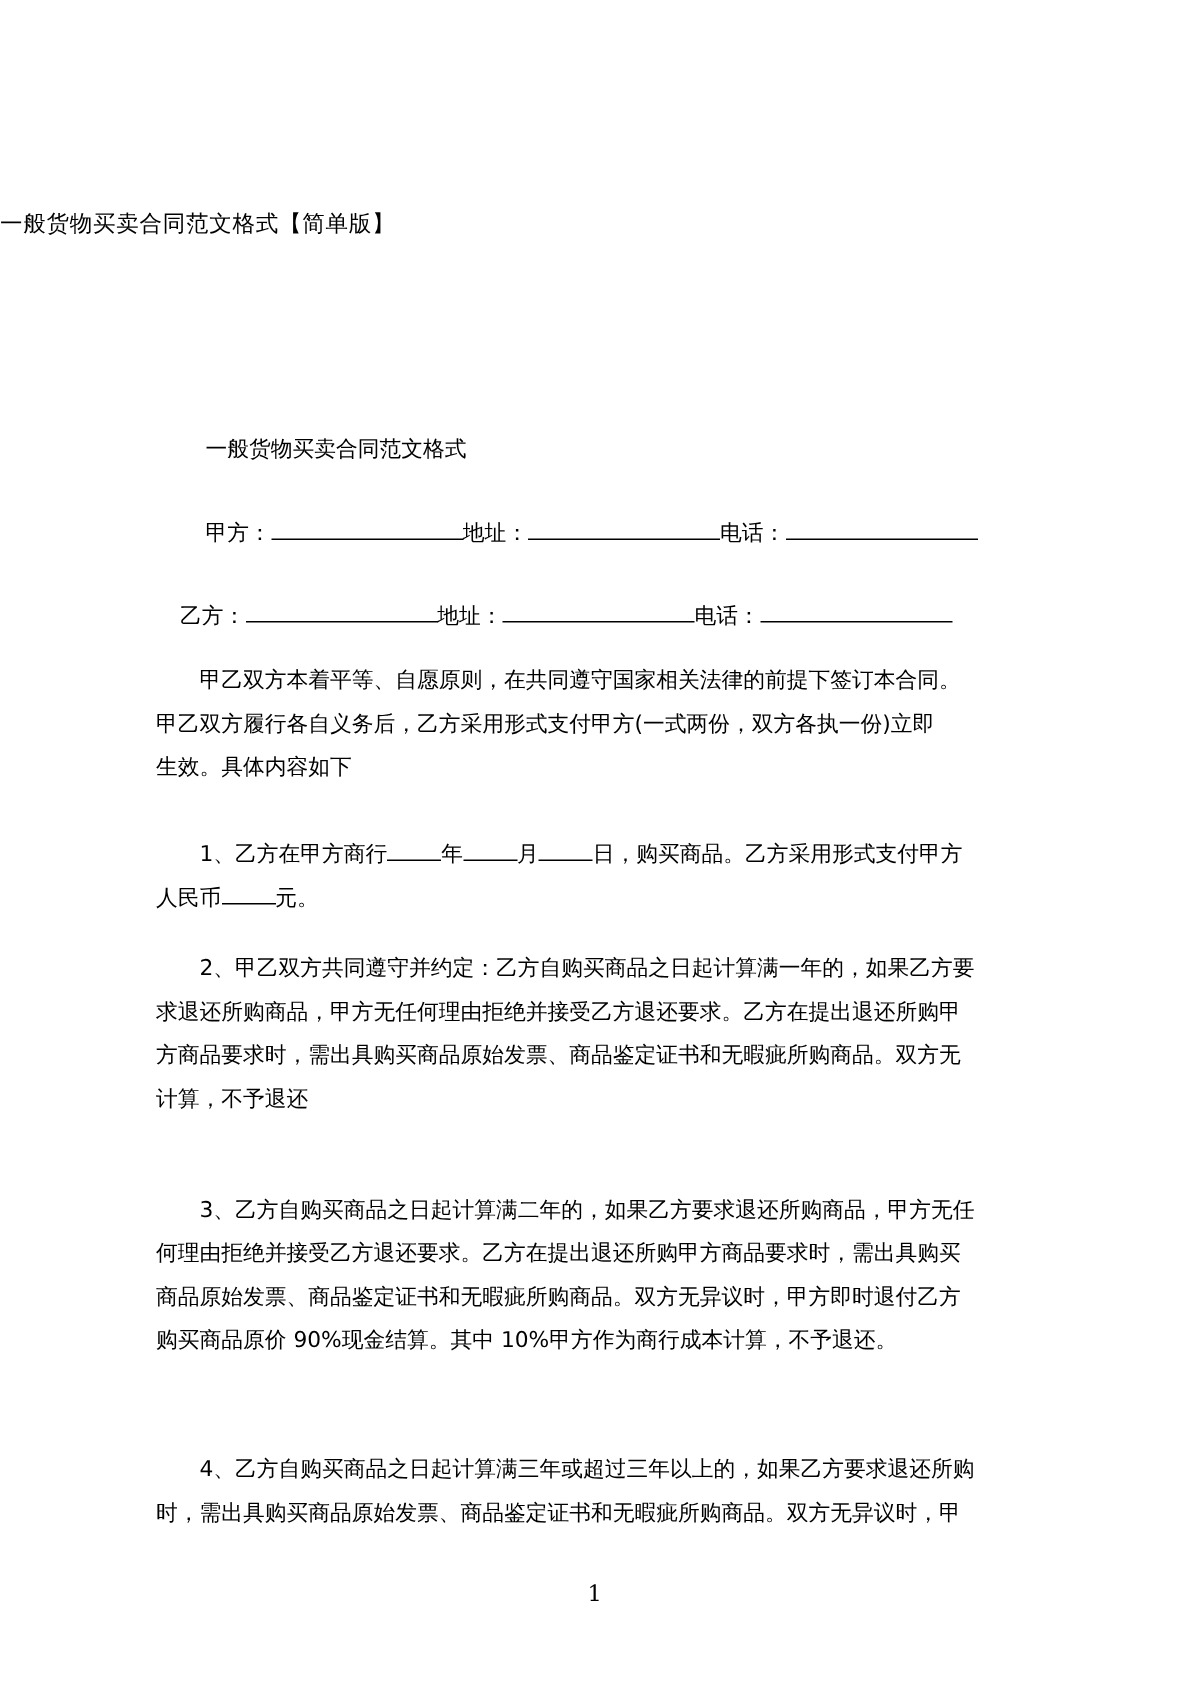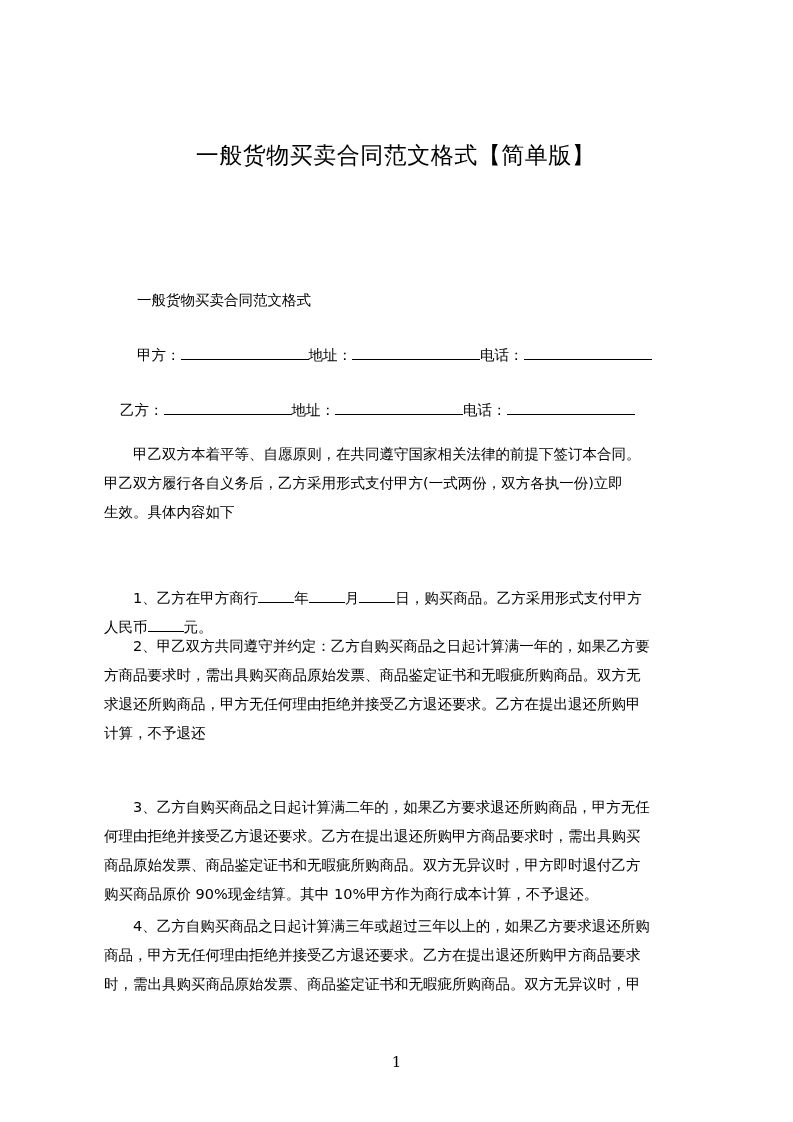--- a/index.html
+++ b/index.html
@@ -1,19 +1,19 @@
 <!DOCTYPE html>
 <html><head>
 <meta charset="utf-8">
 <style>
   html, body { margin: 0; padding: 0; background: #ffffff; }
   body { width: 793px; height: 1122px; position: relative; overflow: hidden;
          font-family: "DejaVu Sans", sans-serif; color: #000; }
-  .title { position: absolute; top: 140px; left: 0; width: 791px; text-align: center;
-           font-size: 23px; letter-spacing: 0.5px; }
+  .title { position: absolute; top: 140px; left: 0; width: 791px; text-align: left;
+           font-size: 15px; letter-spacing: 0.5px; }
   .line { position: absolute; font-size: 14.5px; white-space: nowrap; line-height: 20px; }
   .blank { display: inline-block; border-bottom: 1px solid #000; height: 14px; vertical-align: baseline; }
   .b-long { width: 128px; }
   .b-short { width: 36px; }
   .para { position: absolute; left: 104px; width: 596px; font-size: 14.5px; line-height: 29px; }
   .para p { margin: 0; white-space: nowrap; }
   .pagenum { position: absolute; top: 1053px; left: 0; width: 793px; text-align: center;
              font-family: "DejaVu Serif", serif; font-size: 15px; }
 </style>
 </head>
@@ -30,38 +30,37 @@
 <div class="line" style="top:400px; left:120px;font-family:Liberation Serif, serif;">
   <span>乙方：</span><span class="blank b-long"></span><span>地址：</span><span class="blank b-long"></span><span>电话：</span><span class="blank b-long"></span>
 </div>
 
 <div class="para" style="top:440px;">
   <p>　　甲乙双方本着平等、自愿原则，在共同遵守国家相关法律的前提下签订本合同。</p>
   <p> 甲乙双方履行各自义务后，乙方采用形式支付甲方(一式两份，双方各执一份)立即</p>
   <p>生效。具体内容如下</p>
 </div>
 
-<div class="para" style="top:584px;">
+<div class="para" style="top:556px;">
   <p><span>　　1、乙方在甲方商行</span><span class="blank b-short"></span><span>年</span><span class="blank b-short"></span><span>月</span><span class="blank b-short"></span><span>日，购买商品。乙方采用形式支付甲方</span></p>
   <p><span>人民币</span><span class="blank b-short"></span><span>元。</span></p>
 </div>
 
 <div class="para" style="top:632px;">
   <p>　　2、甲乙双方共同遵守并约定：乙方自购买商品之日起计算满一年的，如果乙方要</p>
+  <p> 求退还所购商品，甲方无任何理由拒绝并接受乙方退还要求。乙方在提出退还所购甲</p>
   <p> 方商品要求时，需出具购买商品原始发票、商品鉴定证书和无暇疵所购商品。双方无</p>
-  <p> 求退还所购商品，甲方无任何理由拒绝并接受乙方退还要求。乙方在提出退还所购甲</p>
   <p>计算，不予退还</p>
 </div>
 
 <div class="para" style="top:793px;">
   <p>　　3、乙方自购买商品之日起计算满二年的，如果乙方要求退还所购商品，甲方无任</p>
   <p> 何理由拒绝并接受乙方退还要求。乙方在提出退还所购甲方商品要求时，需出具购买</p>
   <p> 商品原始发票、商品鉴定证书和无暇疵所购商品。双方无异议时，甲方即时退付乙方</p>
   <p>购买商品原价 90%现金结算。其中 10%甲方作为商行成本计算，不予退还。</p>
 </div>
 
-<div class="para" style="top:912px;">
+<div class="para" style="top:966px;">
   <p>　　4、乙方自购买商品之日起计算满三年或超过三年以上的，如果乙方要求退还所购</p>
-  <p>商品，甲方无任何理由拒绝并接受乙方退还要求。乙方在提出退还所购甲方商品要求</p>
   <p>时，需出具购买商品原始发票、商品鉴定证书和无暇疵所购商品。双方无异议时，甲</p>
 </div>
 
 <div class="pagenum">1</div>
 
 </body></html>

